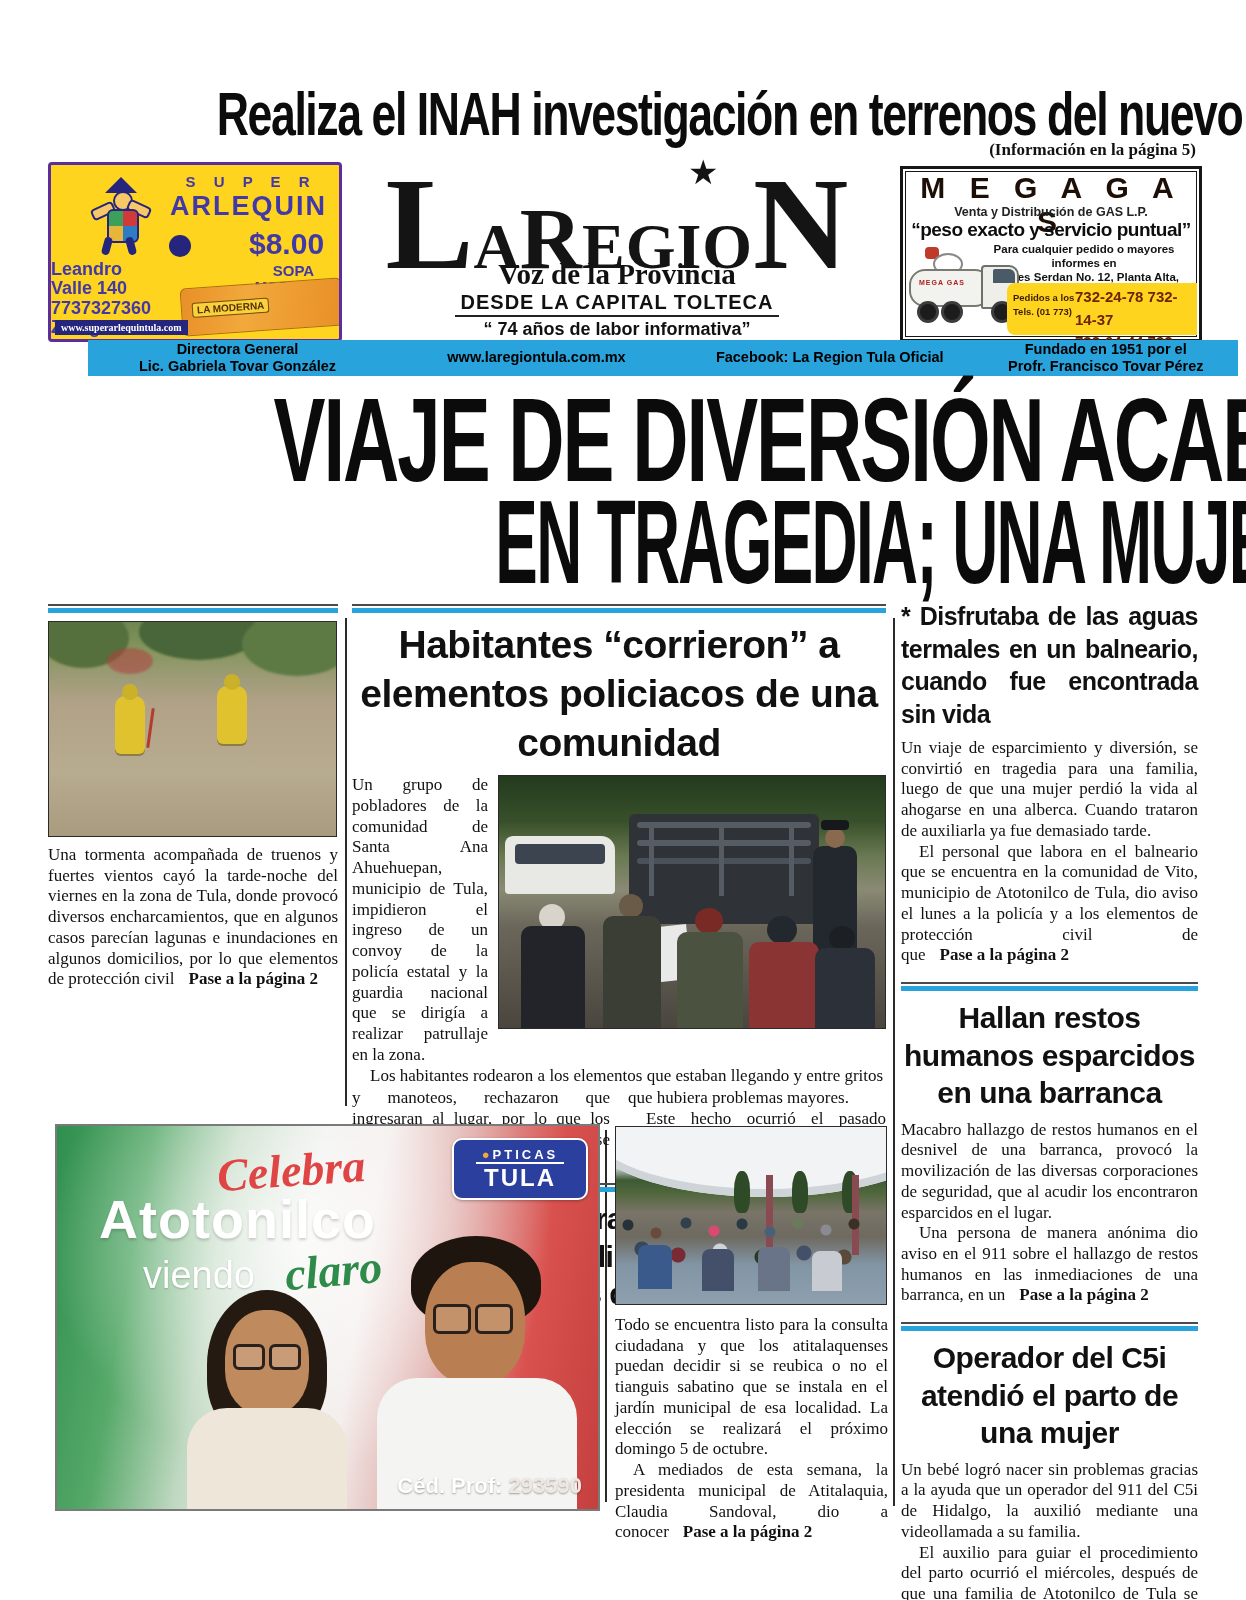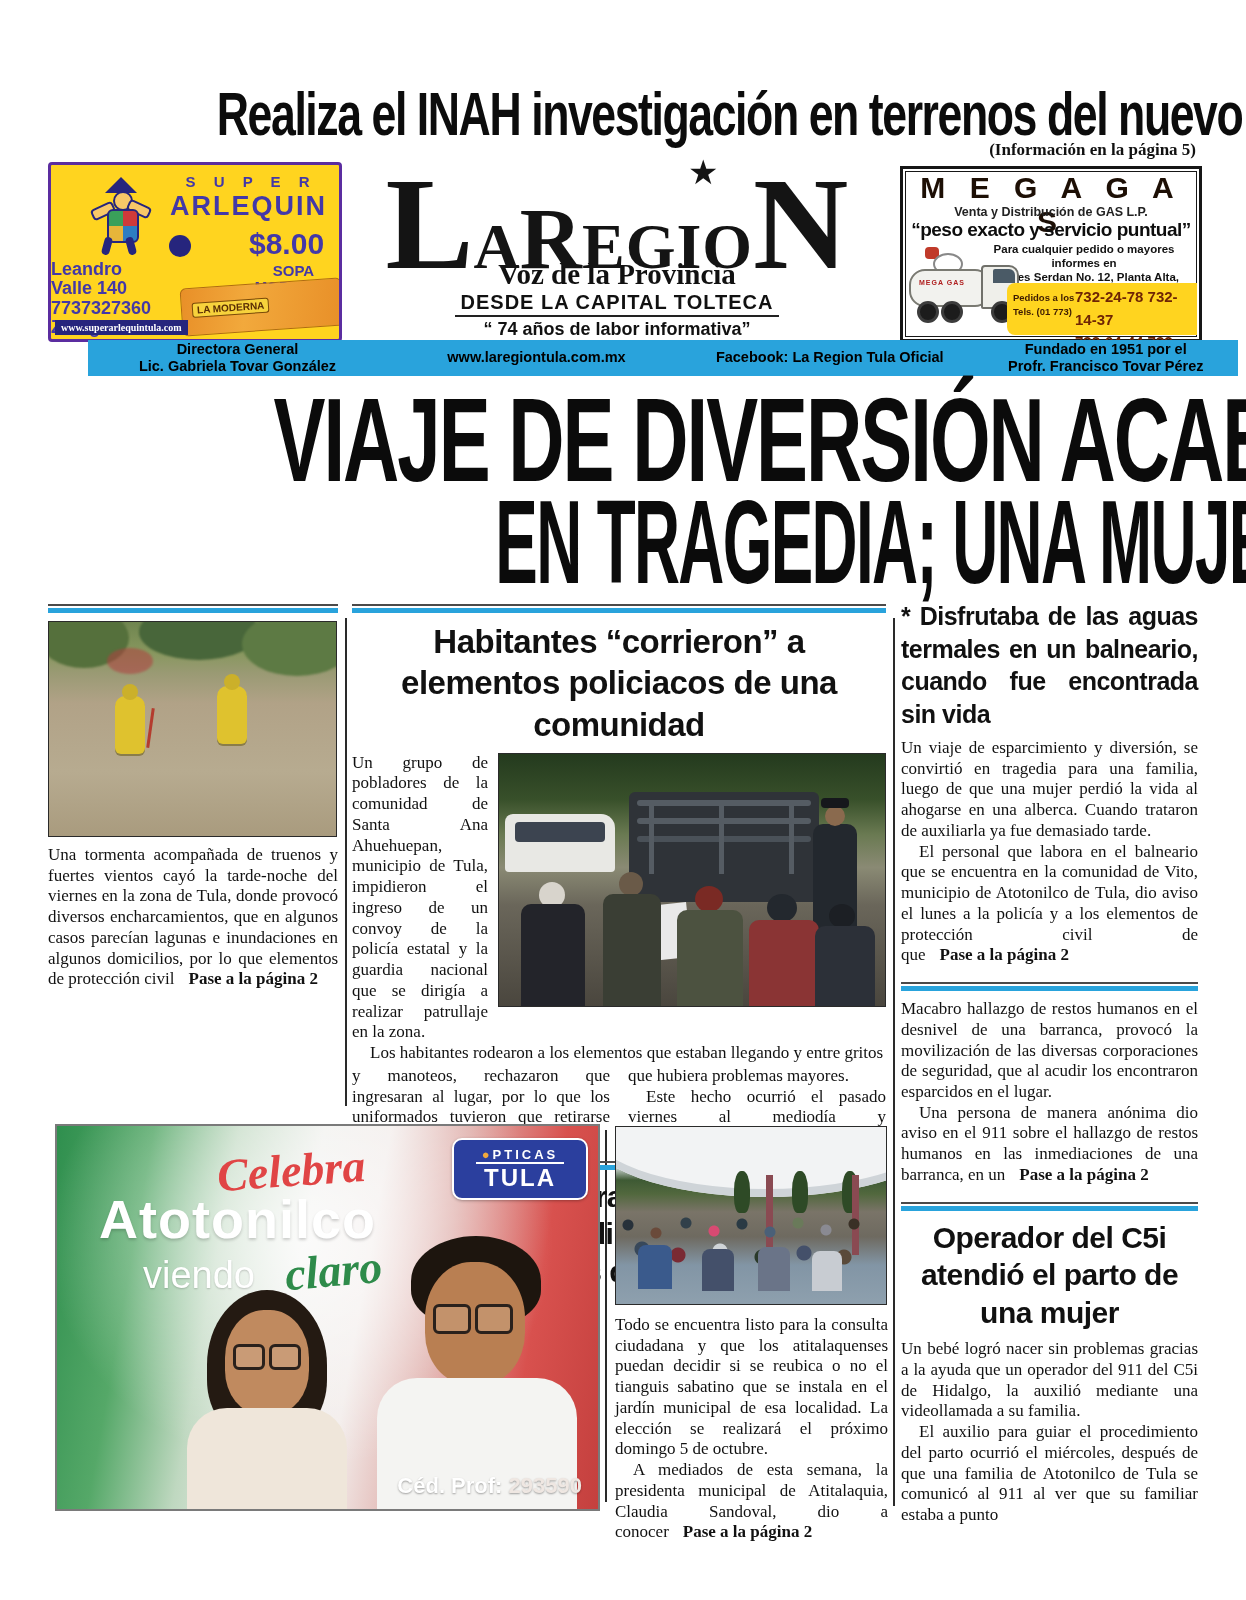--- a/index.html
+++ b/index.html
@@ -91,21 +91,21 @@
   .rule .g{height:2px;background:#4a4a4a;}
   .rule .b{height:5px;background:#29a3dc;margin-top:2px;}
   .vdiv{position:absolute;width:1.5px;background:#2a2a2a;}
 
   
   #col-left{position:absolute;left:48px;top:598px;width:290px;}
   #col-center{position:absolute;left:352px;top:598px;width:534px;}
   #col-right{position:absolute;left:901px;top:600px;width:297px;}
 
   h2.story-serif{font-family:"Liberation Serif",serif;font-weight:bold;font-size:29px;line-height:1.16;text-align:center;margin:4px 0 10px;}
-  h2.story-sans{font-family:"Liberation Sans",sans-serif;font-weight:bold;font-size:33px;line-height:1.25;text-align:center;margin:4px 0 8px;letter-spacing:-0.5px;}
+  h2.story-sans{font-family:"Liberation Sans",sans-serif;font-weight:bold;font-size:39px;line-height:1.25;text-align:center;margin:4px 0 8px;letter-spacing:-0.5px;}
   h2.story-sans-left{font-family:"Liberation Sans",sans-serif;font-weight:bold;font-size:25px;line-height:1.3;text-align:justify;margin:0 0 8px;letter-spacing:-0.5px;}
   p.body{font-size:17px;line-height:1.22;text-align:justify;margin:0;}
   p.body + p.body{text-indent:18px;}
   .jump{font-weight:bold;font-family:"Liberation Serif",serif;white-space:nowrap;padding-left:14px;}
 
   .photo{position:relative;border:1.5px solid #2a2a2a;overflow:hidden;background:#9a9a8a;}
 
   
   #storm-photo{width:287px;height:214px;margin:2px 0 8px;
      background:linear-gradient(180deg,#6f854f 0%,#87975e 14%,#9a9a74 24%,#b1a287 38%,#b7ab90 70%,#a99b7e 100%);}
@@ -353,20 +353,21 @@
   </div>
 
   <div id="col-right">
     <h2 class="story-sans-left">*  Disfrutaba de las aguas termales en un balneario, cuando fue encontrada sin vida</h2>
     <p class="body">Un viaje de esparcimiento y diversión, se convirtió en tragedia para una familia, luego de que una mujer perdió la vida al ahogarse en una alberca. Cuando trataron de auxiliarla ya fue demasiado tarde.</p>
     <p class="body"><span>El personal que labora en el balneario que se encuentra en la comunidad de Vito, municipio de Atotonilco de Tula, dio aviso el lunes a la policía y a los elementos de protección civil de que</span><span class="jump">Pase a la página 2</span></p>
     <div class="rule" style="margin-top:16px;">
         <div class="g"></div>
         <div class="b"></div>
       </div>
+    <h2 class="story-sans" style="font-size:30px;">Hallan restos humanos esparcidos en una barranca</h2>
     <p class="body">Macabro hallazgo de restos humanos en el desnivel de una barranca, provocó la movilización de las diversas corporaciones de seguridad, que al acudir los encontraron esparcidos en el lugar.</p>
     <p class="body"><span>Una persona de manera anónima dio aviso en el 911 sobre el hallazgo de restos humanos en las inmediaciones de una barranca, en un</span><span class="jump">Pase a la página 2</span></p>
     <div class="rule" style="margin-top:16px;">
         <div class="g"></div>
         <div class="b"></div>
       </div>
     <h2 class="story-sans" style="font-size:30px;">Operador del C5i atendió el parto de una mujer</h2>
     <p class="body">Un bebé logró nacer sin problemas gracias a la ayuda que un operador del 911 del C5i de Hidalgo, la auxilió mediante una videollamada a su familia.</p>
     <p class="body"><span>El auxilio para guiar el procedimiento del parto ocurrió el miércoles, después de que una familia de Atotonilco de Tula se comunicó al 911 al ver que su familiar estaba a punto</span></p>
   </div>

